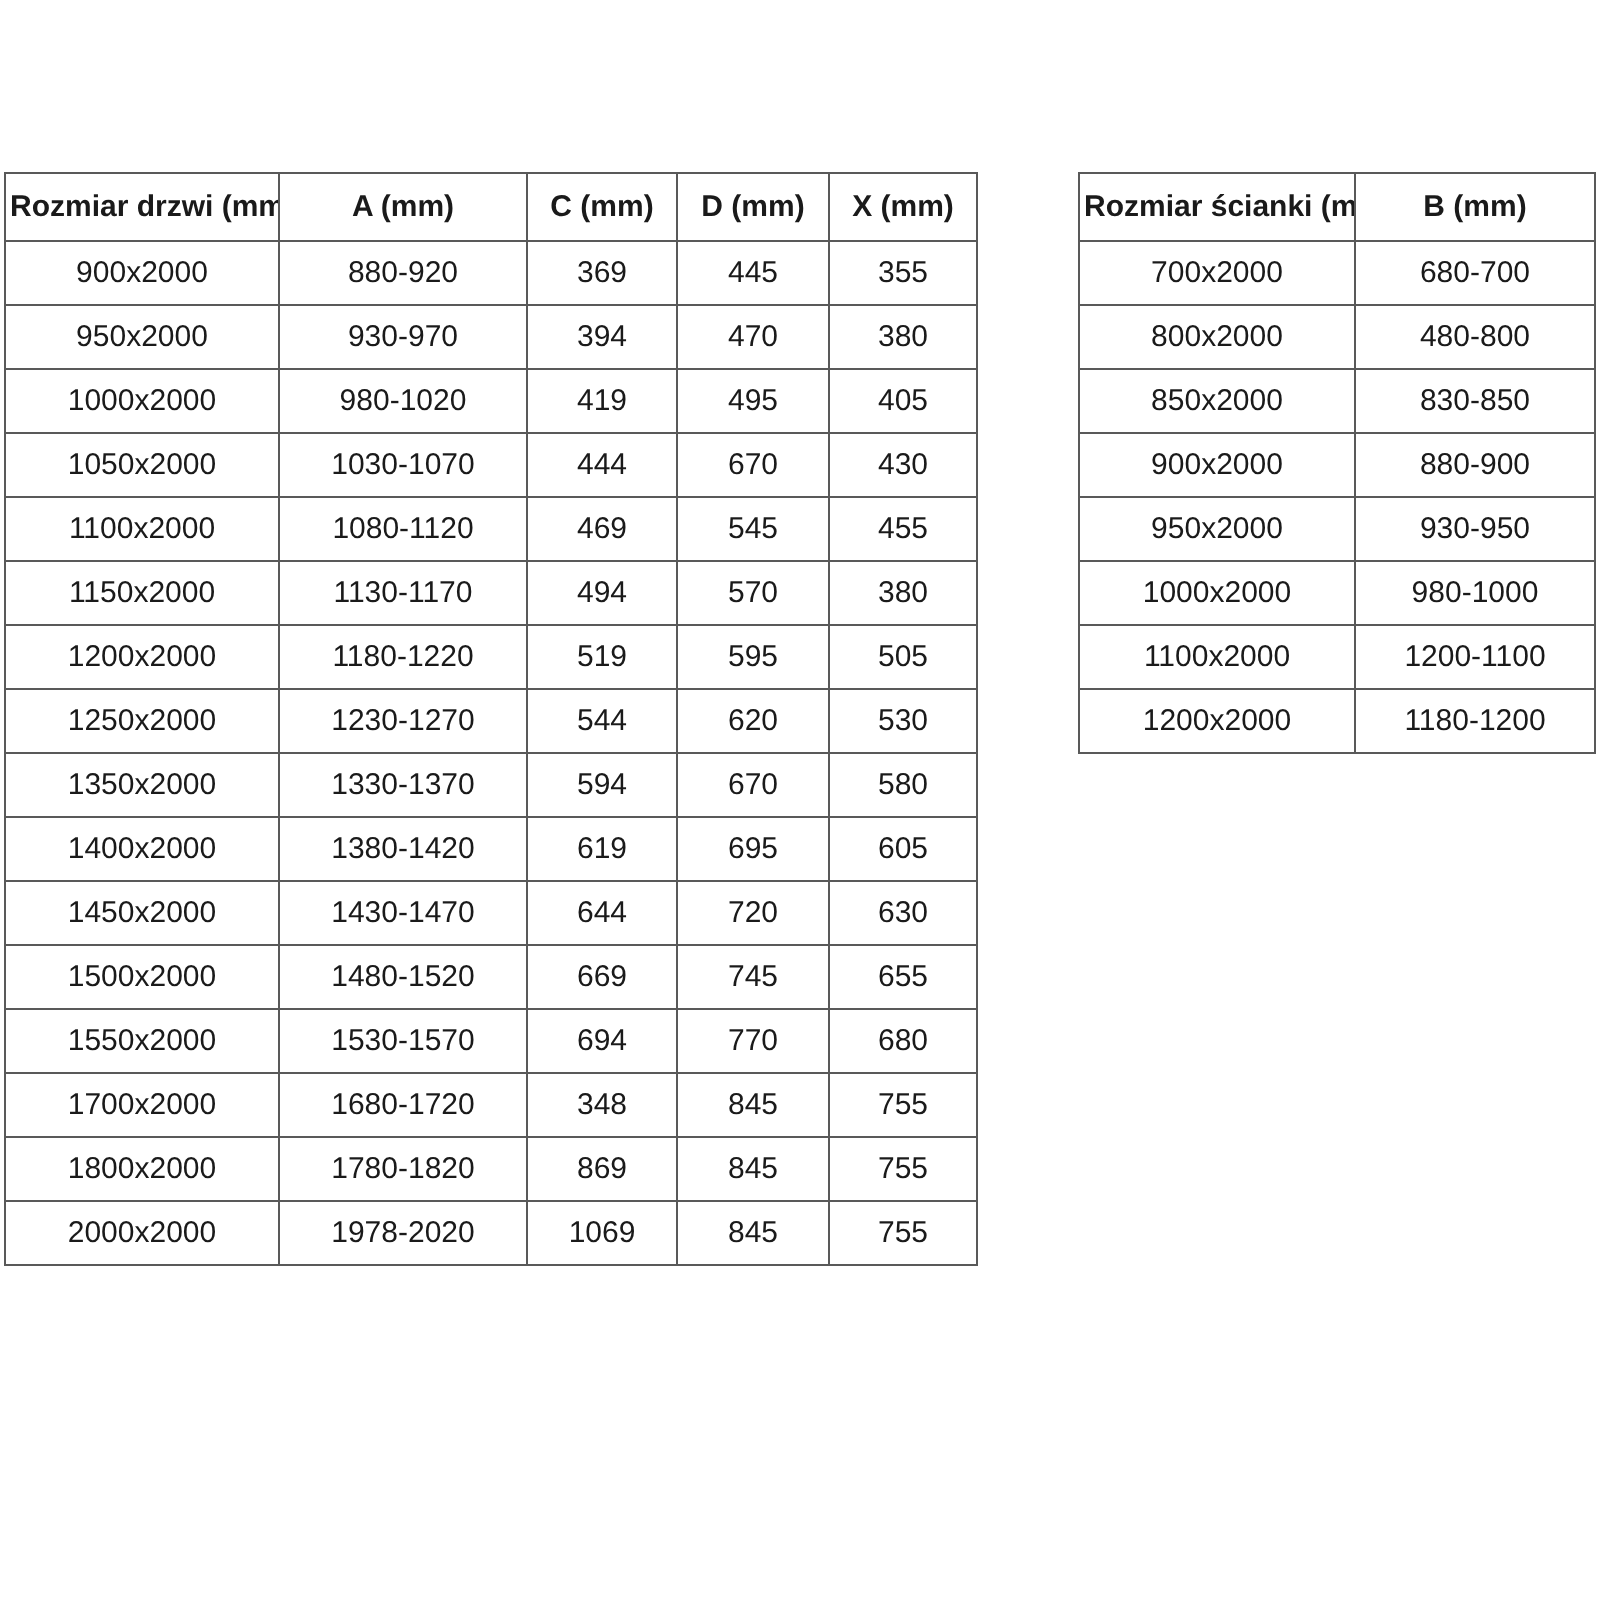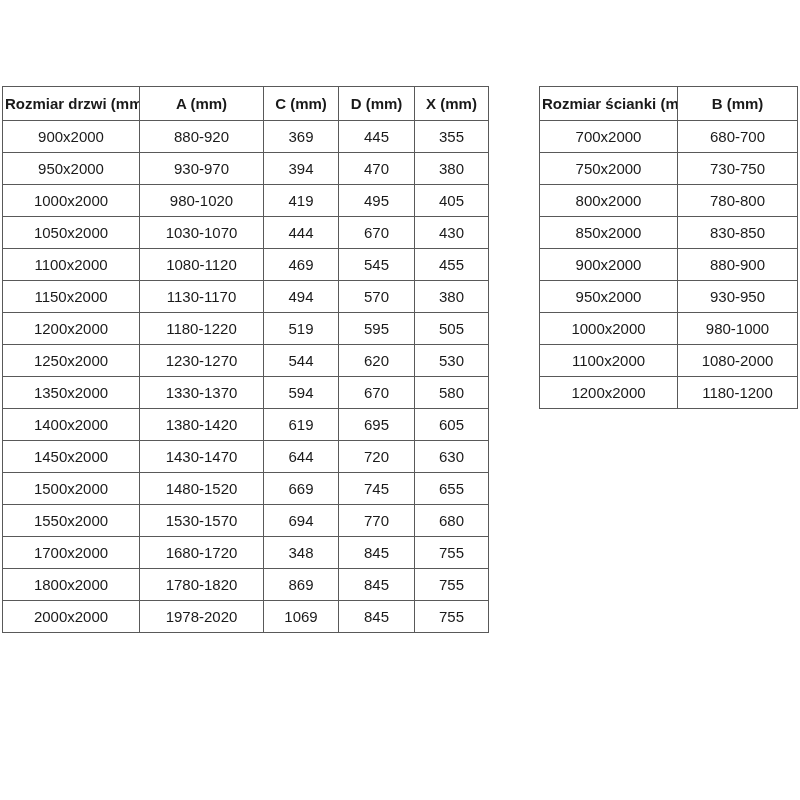--- a/index.html
+++ b/index.html
@@ -199,46 +199,42 @@
           <th>Rozmiar ścianki (mm)</th>
           <th>B (mm)</th>
         </tr>
       </thead>
     <tbody>
         <tr>
           <td>700x2000</td>
           <td>680-700</td>
         </tr>
         <tr>
-          <td>750x2000</td>
-          <td>730-750</td>
-        </tr>
-        <tr>
           <td>800x2000</td>
-          <td>780-800</td>
+          <td>480-800</td>
         </tr>
         <tr>
           <td>850x2000</td>
           <td>830-850</td>
         </tr>
         <tr>
           <td>900x2000</td>
           <td>880-900</td>
         </tr>
         <tr>
           <td>950x2000</td>
           <td>930-950</td>
         </tr>
         <tr>
           <td>1000x2000</td>
           <td>980-1000</td>
         </tr>
         <tr>
           <td>1100x2000</td>
-          <td>1080-2000</td>
+          <td>1200-1100</td>
         </tr>
         <tr>
           <td>1200x2000</td>
           <td>1180-1200</td>
         </tr>
       </tbody>
   </table>
 
 </div>
 

